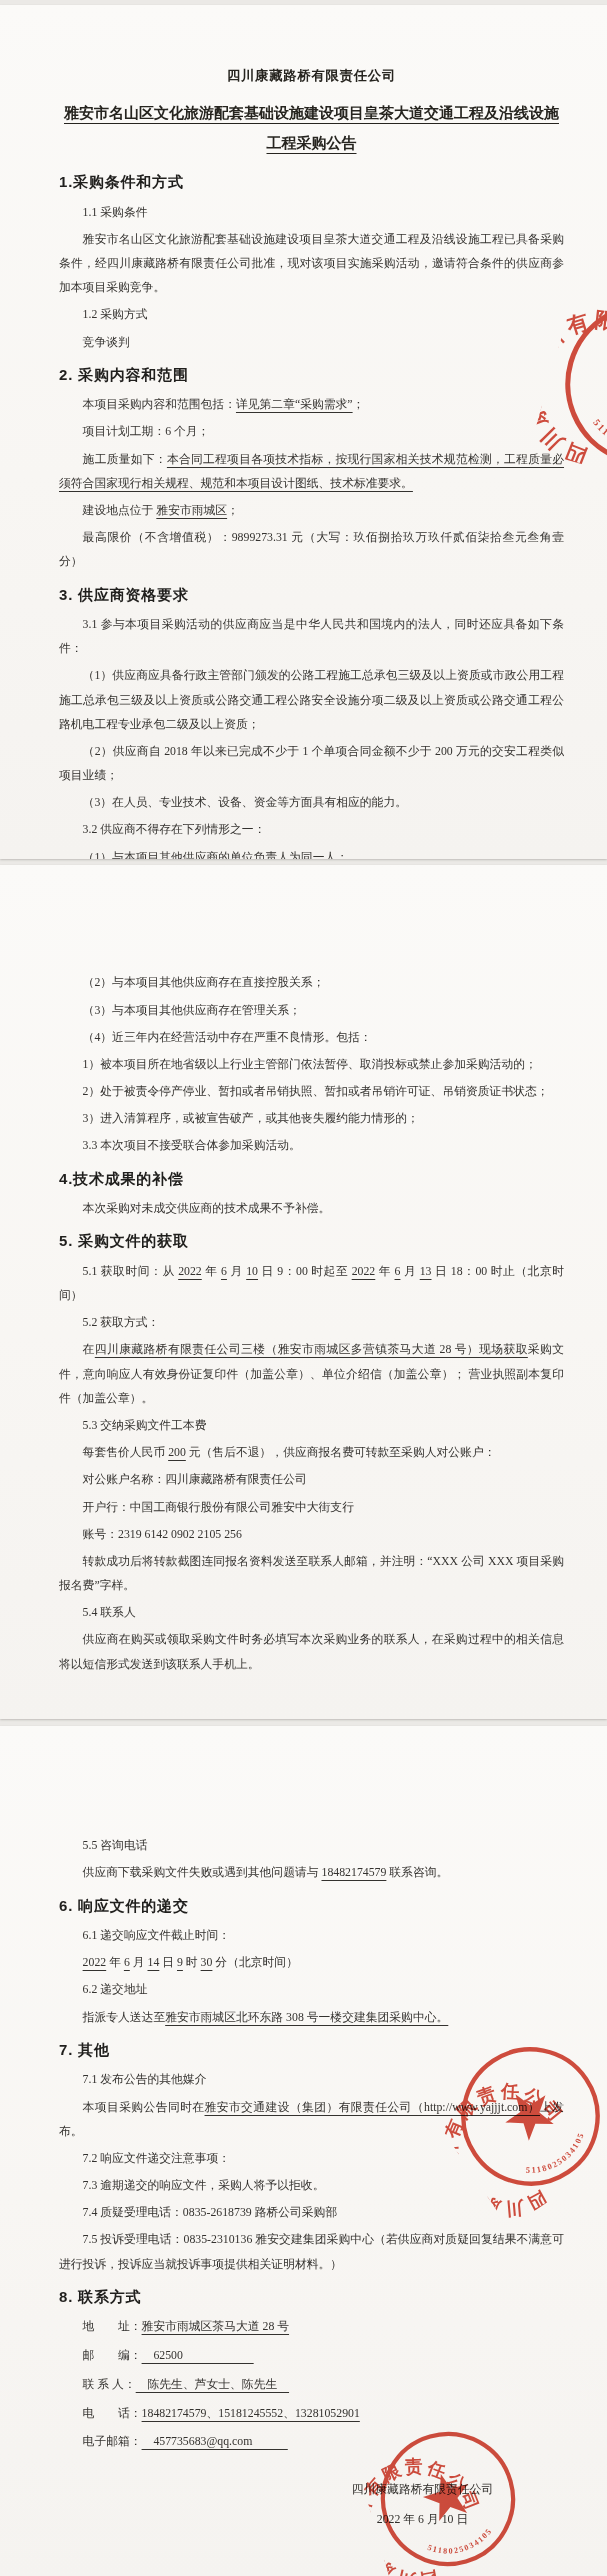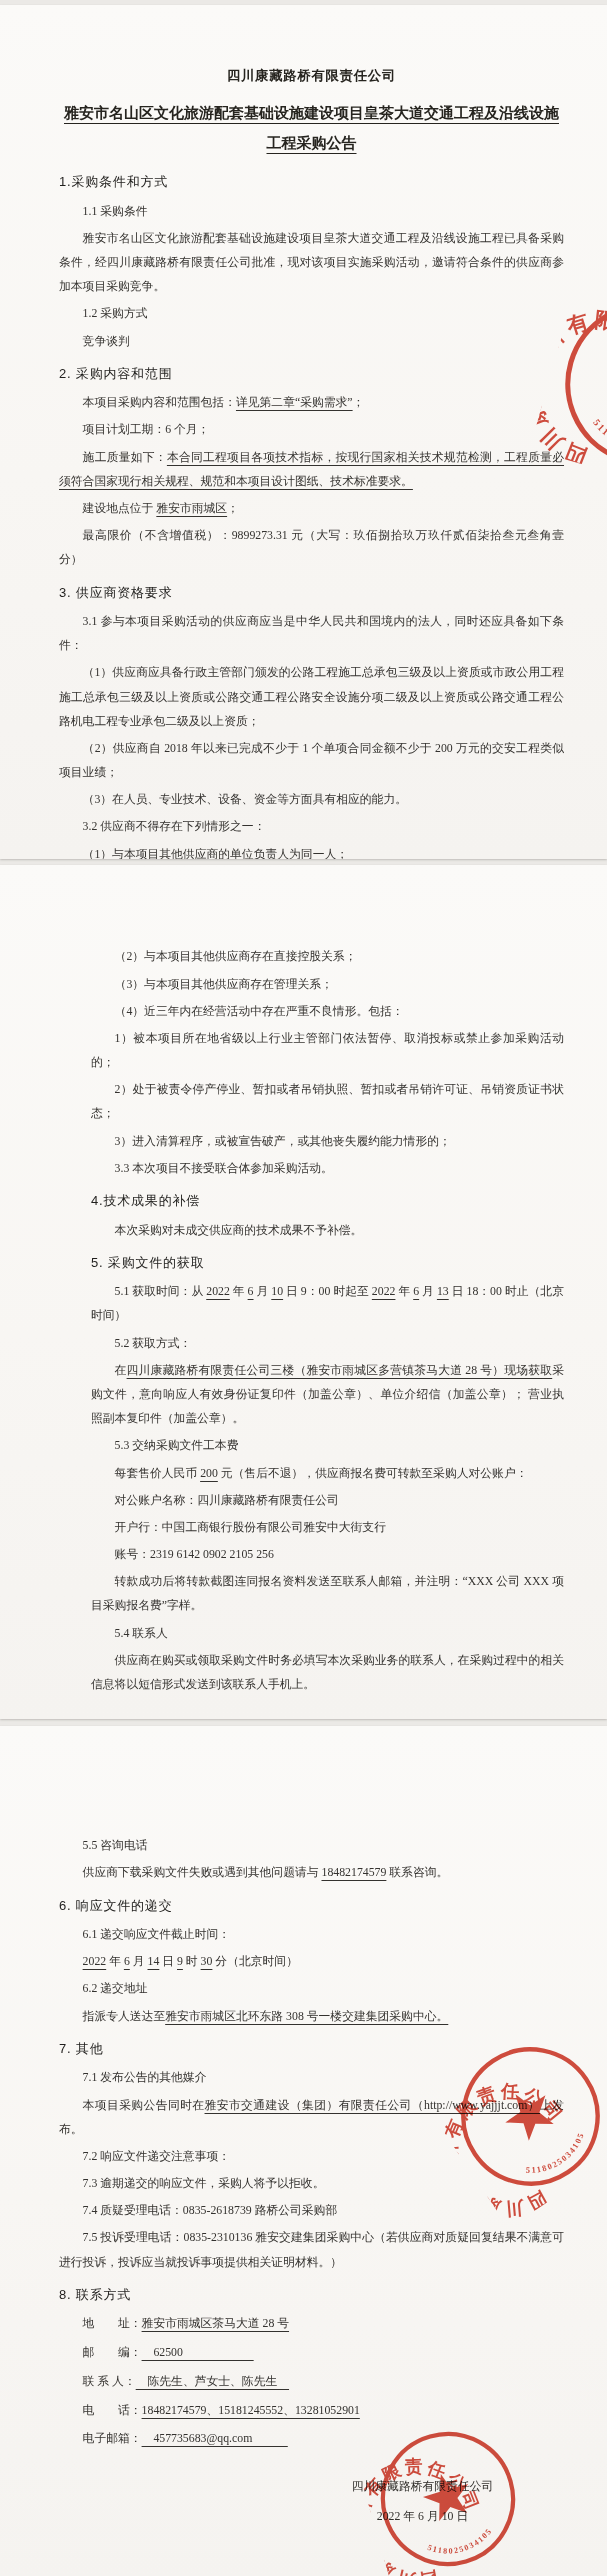--- a/index.html
+++ b/index.html
@@ -13,28 +13,28 @@
   .page{
     position:relative;box-sizing:border-box;
     width:607px;height:854px;
     margin:0 0 6.8px 0;
     padding:0 43px 0 59px;
     background:linear-gradient(180deg,#fbfaf8 0%,#f8f6f3 55%,#f5f3f0 100%);
     box-shadow:0 0.8px 2.3px rgba(110,105,100,.5);
     overflow:hidden;
   }
   .page-1{margin-top:4.6px;}
-  .page-2 .content{padding-top:79px;margin-left:32px;}
+  .page-2 .content{padding-top:105px;}
   .page-3 .content{padding-top:107px;}
 
   
   .blk-p{margin:0 0 3px 0;font-size:11.8px;line-height:2.05;text-align:justify;text-indent:2em;}
   .blk-h2{
     font-family:"Liberation Sans","DejaVu Sans",sans-serif;
-    font-size:13px;font-weight:400;color:#201f1d;
+    font-size:15px;font-weight:700;color:#201f1d;
     margin:12px 0 7.6px 0;text-indent:0;letter-spacing:0.8px;
   }
   .blk-company{
     margin-top:62px;text-align:center;
     font-family:"Liberation Sans","DejaVu Sans",sans-serif;
     font-weight:700;font-size:13.3px;color:#26241f;letter-spacing:0.8px;
   }
   .blk-doctitle{
     margin:15px auto 12px auto;max-width:504px;text-align:center;
     font-family:Liberation Mono, monospace;

